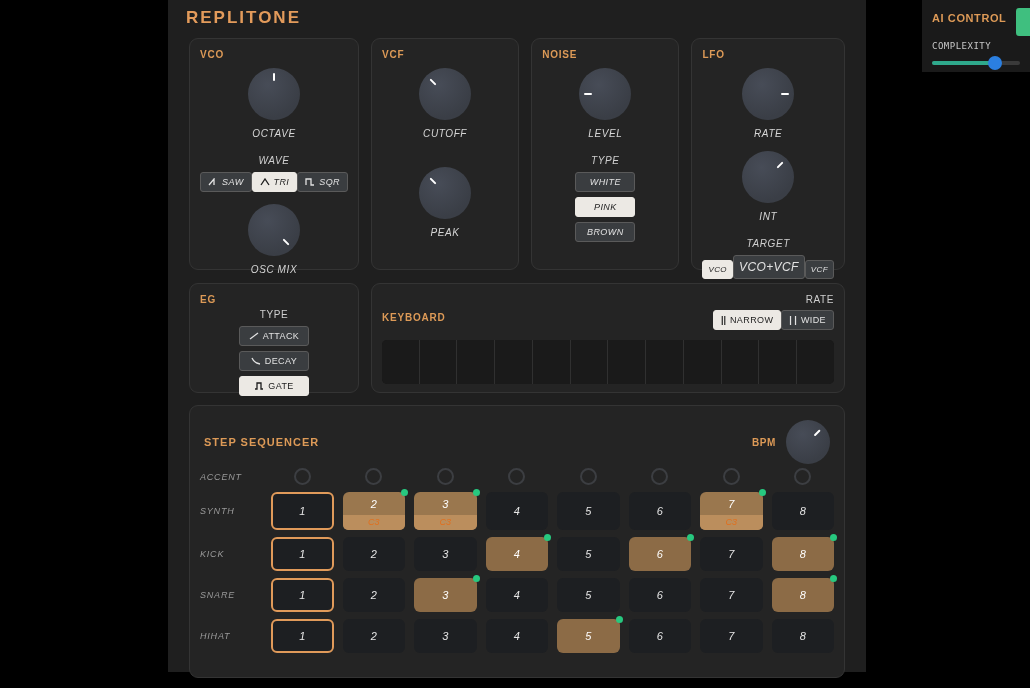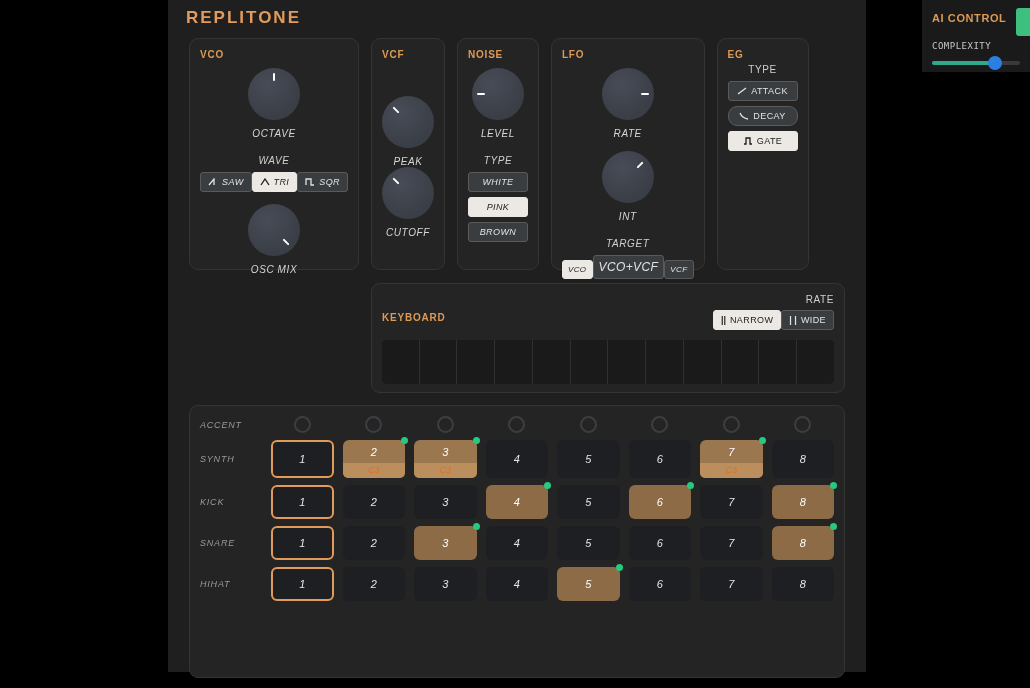--- a/index.html
+++ b/index.html
@@ -1,21 +1,21 @@
 <!DOCTYPE html>
 <html><head>
 <meta charset="utf-8">
 <style>
   html,body{margin:0;padding:0;}
   body{width:1030px;height:688px;background:#000;overflow:hidden;position:relative;
        font-family:"Liberation Sans",sans-serif;}
   #app{position:absolute;left:168px;top:0;width:698px;height:672px;background:#1f1f1f;}
   .app-title{color:#e39b5b;font-size:17px;font-weight:bold;letter-spacing:2px;padding:8px 18px 0 18px;}
   .panel-grid{position:absolute;left:21px;top:38px;width:656px;display:grid;
-              grid-template-columns:repeat(6,1fr);grid-template-rows:232px 110px;gap:13px 12px;}
+              grid-template-columns:repeat(4,1fr);grid-template-rows:232px 110px;gap:13px 12px;}
   .panel{background:#242424;border:1px solid #343434;border-radius:9px;padding:10px;box-sizing:border-box;position:relative;}
   .panel-title{color:#dd9a57;font-size:10px;font-weight:bold;letter-spacing:0.8px;}
   .col-center{display:flex;flex-direction:column;align-items:center;}
   .knob-block{display:flex;flex-direction:column;align-items:center;}
   .knob{width:52px;height:52px;border-radius:50%;position:relative;
         background:radial-gradient(circle at 38% 32%,#474c57,#3a3e46 70%);}
   .knob-sm{width:44px;height:44px;}
   .ind-rot{position:absolute;inset:0;transform:rotate(var(--rot,0deg));}
   .ind{position:absolute;left:50%;top:5px;width:2px;height:8px;background:#fff;border-radius:1px;transform:translateX(-50%);}
   .knob-label{margin-top:8px;font-size:10px;color:#d6d6d6;letter-spacing:0.6px;}
@@ -122,35 +122,35 @@
               </div>
           </div>
           <div class="knob-label">OSC MIX</div>
         </div>
       </div>
     </div>
 
     <div class="panel">
       <div class="panel-title">VCF</div>
       <div class="col-center mt8">
+        <div class="knob-block">
+          <div class="knob">
+            <div class="ind-rot" style="--rot: -45deg;">
+                <div class="ind"></div>
+              </div>
+          </div>
+          <div class="knob-label">CUTOFF</div>
+        </div>
         <div class="knob-block" style="margin-top:28px;">
           <div class="knob">
             <div class="ind-rot" style="--rot: -45deg;">
                 <div class="ind"></div>
               </div>
           </div>
           <div class="knob-label">PEAK</div>
-        </div>
-        <div class="knob-block">
-          <div class="knob">
-            <div class="ind-rot" style="--rot: -45deg;">
-                <div class="ind"></div>
-              </div>
-          </div>
-          <div class="knob-label">CUTOFF</div>
         </div>
       </div>
     </div>
 
     <div class="panel">
       <div class="panel-title">NOISE</div>
       <div class="col-center mt8">
         <div class="knob-block">
           <div class="knob">
             <div class="ind-rot" style="--rot: -90deg;">
@@ -214,21 +214,21 @@
         <div class="sec-label">TYPE</div>
         <div class="seg-col mt6">
           <div class="seg-btn" style="width:54px;">
             <span>
                 <svg width="10" height="8" viewBox="0 0 10 8">
                   <path d="M1 7 L9 1" fill="none" stroke="currentColor" stroke-width="1.3"></path>
                 </svg>
               </span>
             <span>ATTACK</span>
           </div>
-          <div class="seg-btn" style="width:54px;border-radius:9px;">
+          <div class="seg-btn" style="width:54px;">
             <span>
                 <svg width="10" height="8" viewBox="0 0 10 8">
                   <path d="M1 1 Q3 6 9 7" fill="none" stroke="currentColor" stroke-width="1.3"></path>
                 </svg>
               </span>
             <span>DECAY</span>
           </div>
           <div class="seg-btn sel" style="width:54px;">
             <span>
                 <svg width="10" height="8" viewBox="0 0 10 8">
@@ -269,20 +269,31 @@
         <div class="key"></div>
         <div class="key"></div>
         <div class="key"></div>
         <div class="key"></div>
         <div class="key"></div>
       </div>
     </div>
   </div>
 
   <div id="sequencer" class="panel">
+    <div class="seq-head">
+      <div class="seq-title">STEP SEQUENCER</div>
+      <div class="bpm-wrap">
+        <div class="bpm-label">BPM</div>
+        <div class="knob knob-sm">
+          <div class="ind-rot" style="--rot: 45deg;">
+              <div class="ind"></div>
+            </div>
+        </div>
+      </div>
+    </div>
 
     <div class="seq-row">
       <div class="row-label">ACCENT</div>
       <div class="accent-cell"></div>
       <div class="accent-cell"></div>
       <div class="accent-cell"></div>
       <div class="accent-cell"></div>
       <div class="accent-cell"></div>
       <div class="accent-cell"></div>
       <div class="accent-cell"></div>

